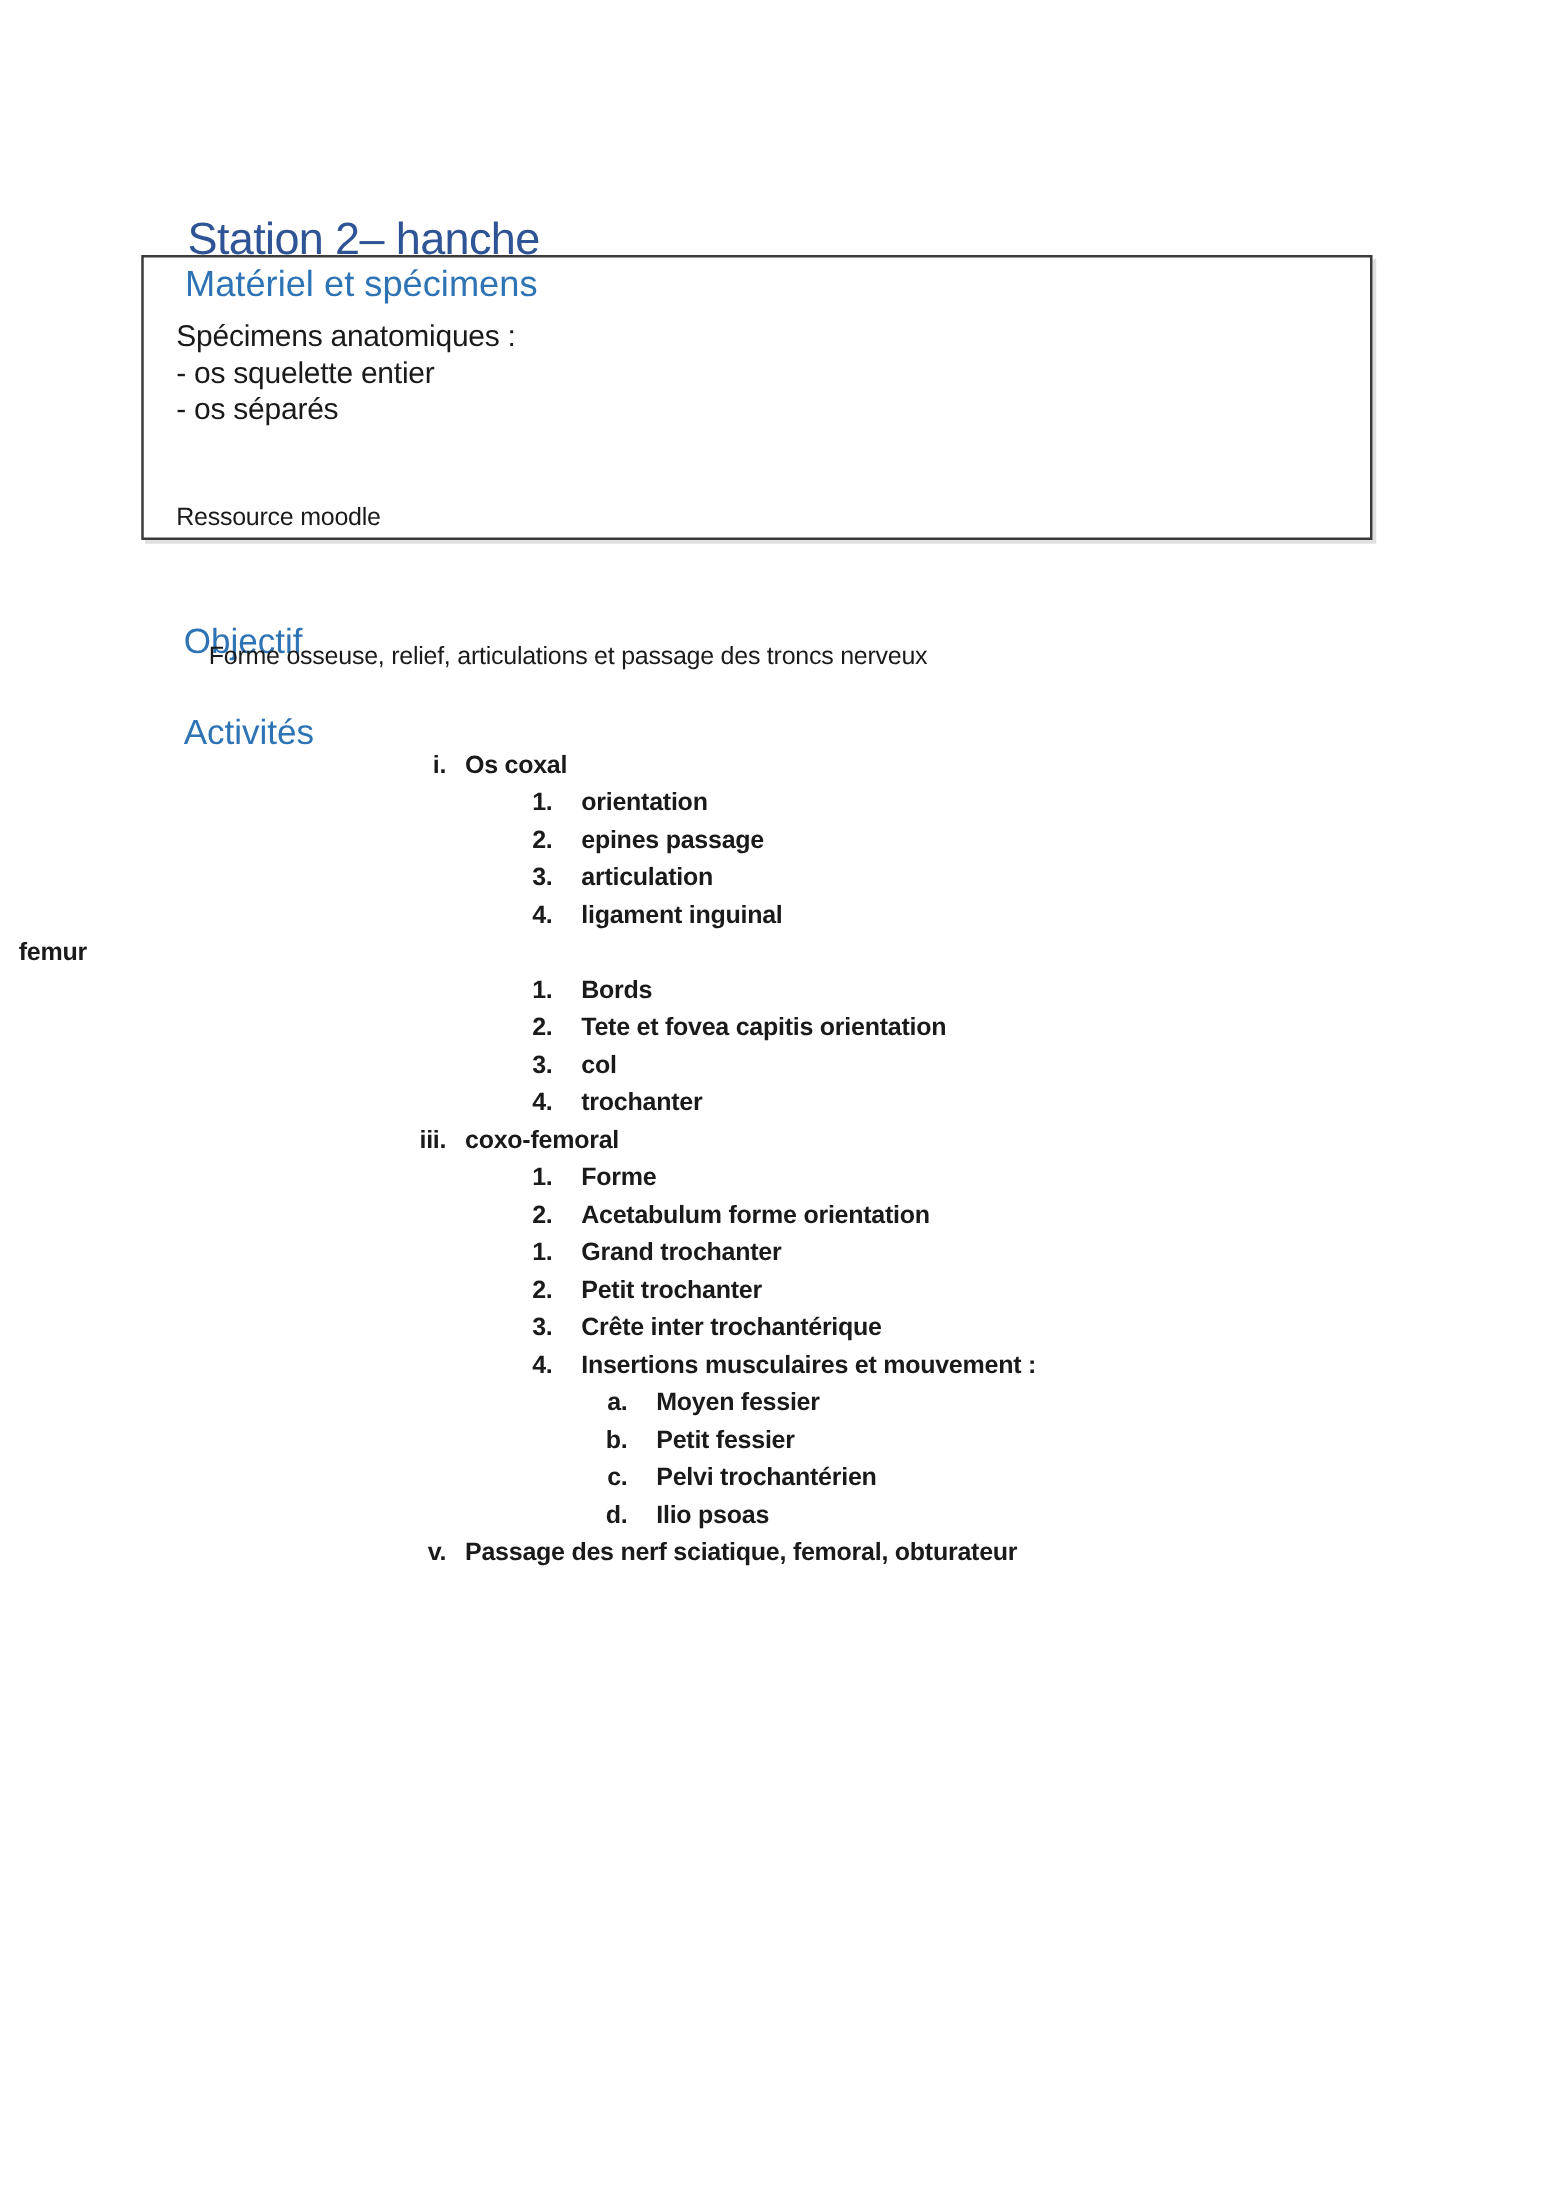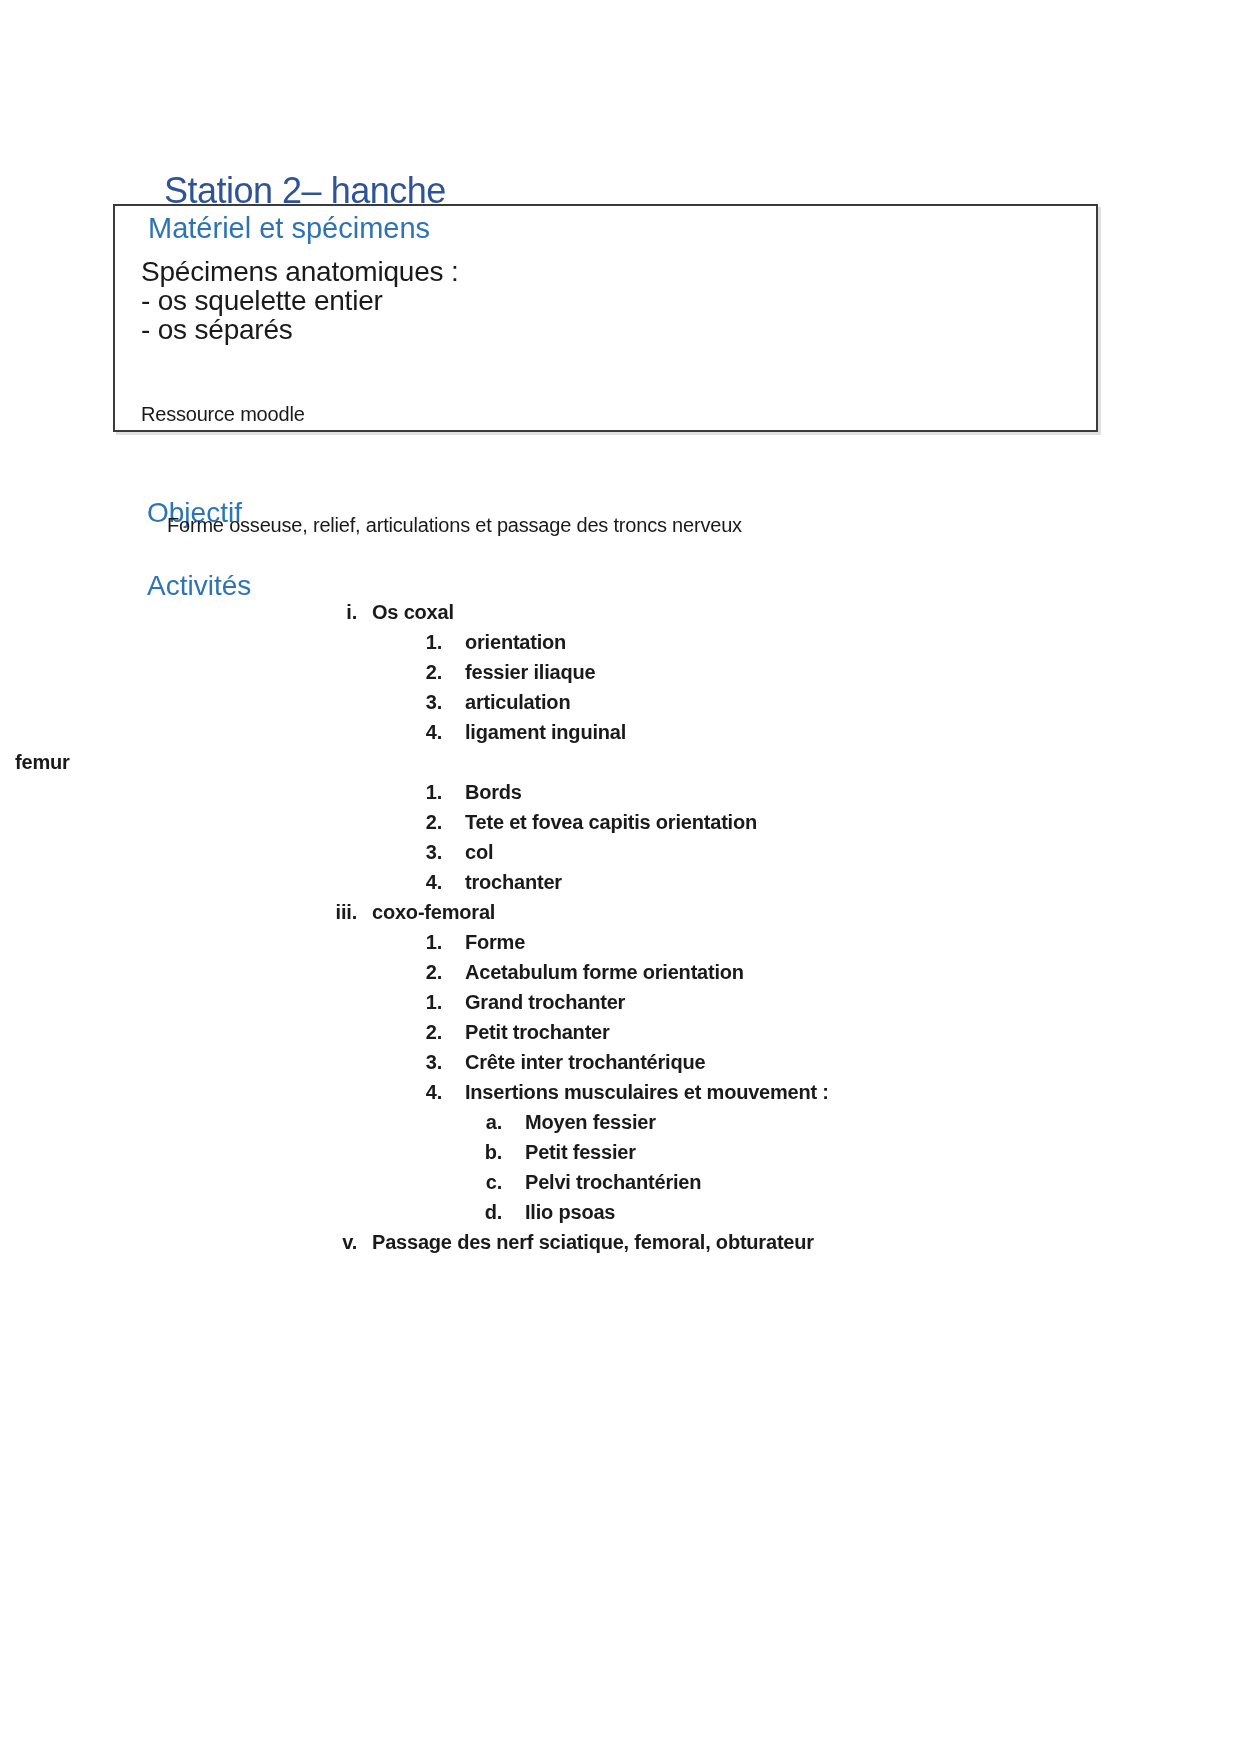--- a/index.html
+++ b/index.html
@@ -7,21 +7,21 @@
     position: relative;
     width: 1241px;
     height: 1754px;
     background: #ffffff;
     font-family: "Liberation Sans", sans-serif;
     color: #1a1a1a;
     overflow: hidden;
   }
   .doc-title {
     position: absolute;
-    left: 164px;
+    left: 150px;
     top: 146px;
     font-size: 36px;
     font-weight: 300;
     letter-spacing: -0.5px;
     color: #2F5496;
     white-space: nowrap;
   }
   .materiel-box {
     position: absolute;
     left: 113px;
@@ -36,21 +36,21 @@
   }
   .box-heading {
     position: absolute;
     left: 33px;
     top: 6px;
     font-size: 29px;
     font-weight: 300;
     color: #2E74B5;
     white-space: nowrap;
   }
-  .box-line { position: absolute; left: 26px; font-size: 28px; letter-spacing: -0.2px; white-space: nowrap; }
+  .box-line { position: absolute; left: 26px; font-size: 24px; letter-spacing: -0.2px; white-space: nowrap; }
   .box-line.l0 { top: 50px; }
   .box-line.l1 { top: 79px; }
   .box-line.l2 { top: 108px; }
   .box-footer { position: absolute; left: 26px; top: 197px; font-size: 20px; letter-spacing: -0.2px; white-space: nowrap; }
   .section-heading {
     position: absolute;
     left: 147px;
     font-size: 28px;
     font-weight: 400;
     color: #2E74B5;
@@ -106,21 +106,21 @@
       <div class="row roman">
         <span class="marker">i.</span>
         <span class="txt">Os coxal</span>
       </div>
       <div class="row num">
         <span class="marker">1.</span>
         <span class="txt">orientation</span>
       </div>
       <div class="row num">
         <span class="marker">2.</span>
-        <span class="txt">fessier iliaque</span>
+        <span class="txt">epines passage</span>
       </div>
       <div class="row num">
         <span class="marker">3.</span>
         <span class="txt">articulation</span>
       </div>
       <div class="row num">
         <span class="marker">4.</span>
         <span class="txt">ligament inguinal</span>
       </div>
       <div class="row roman">

